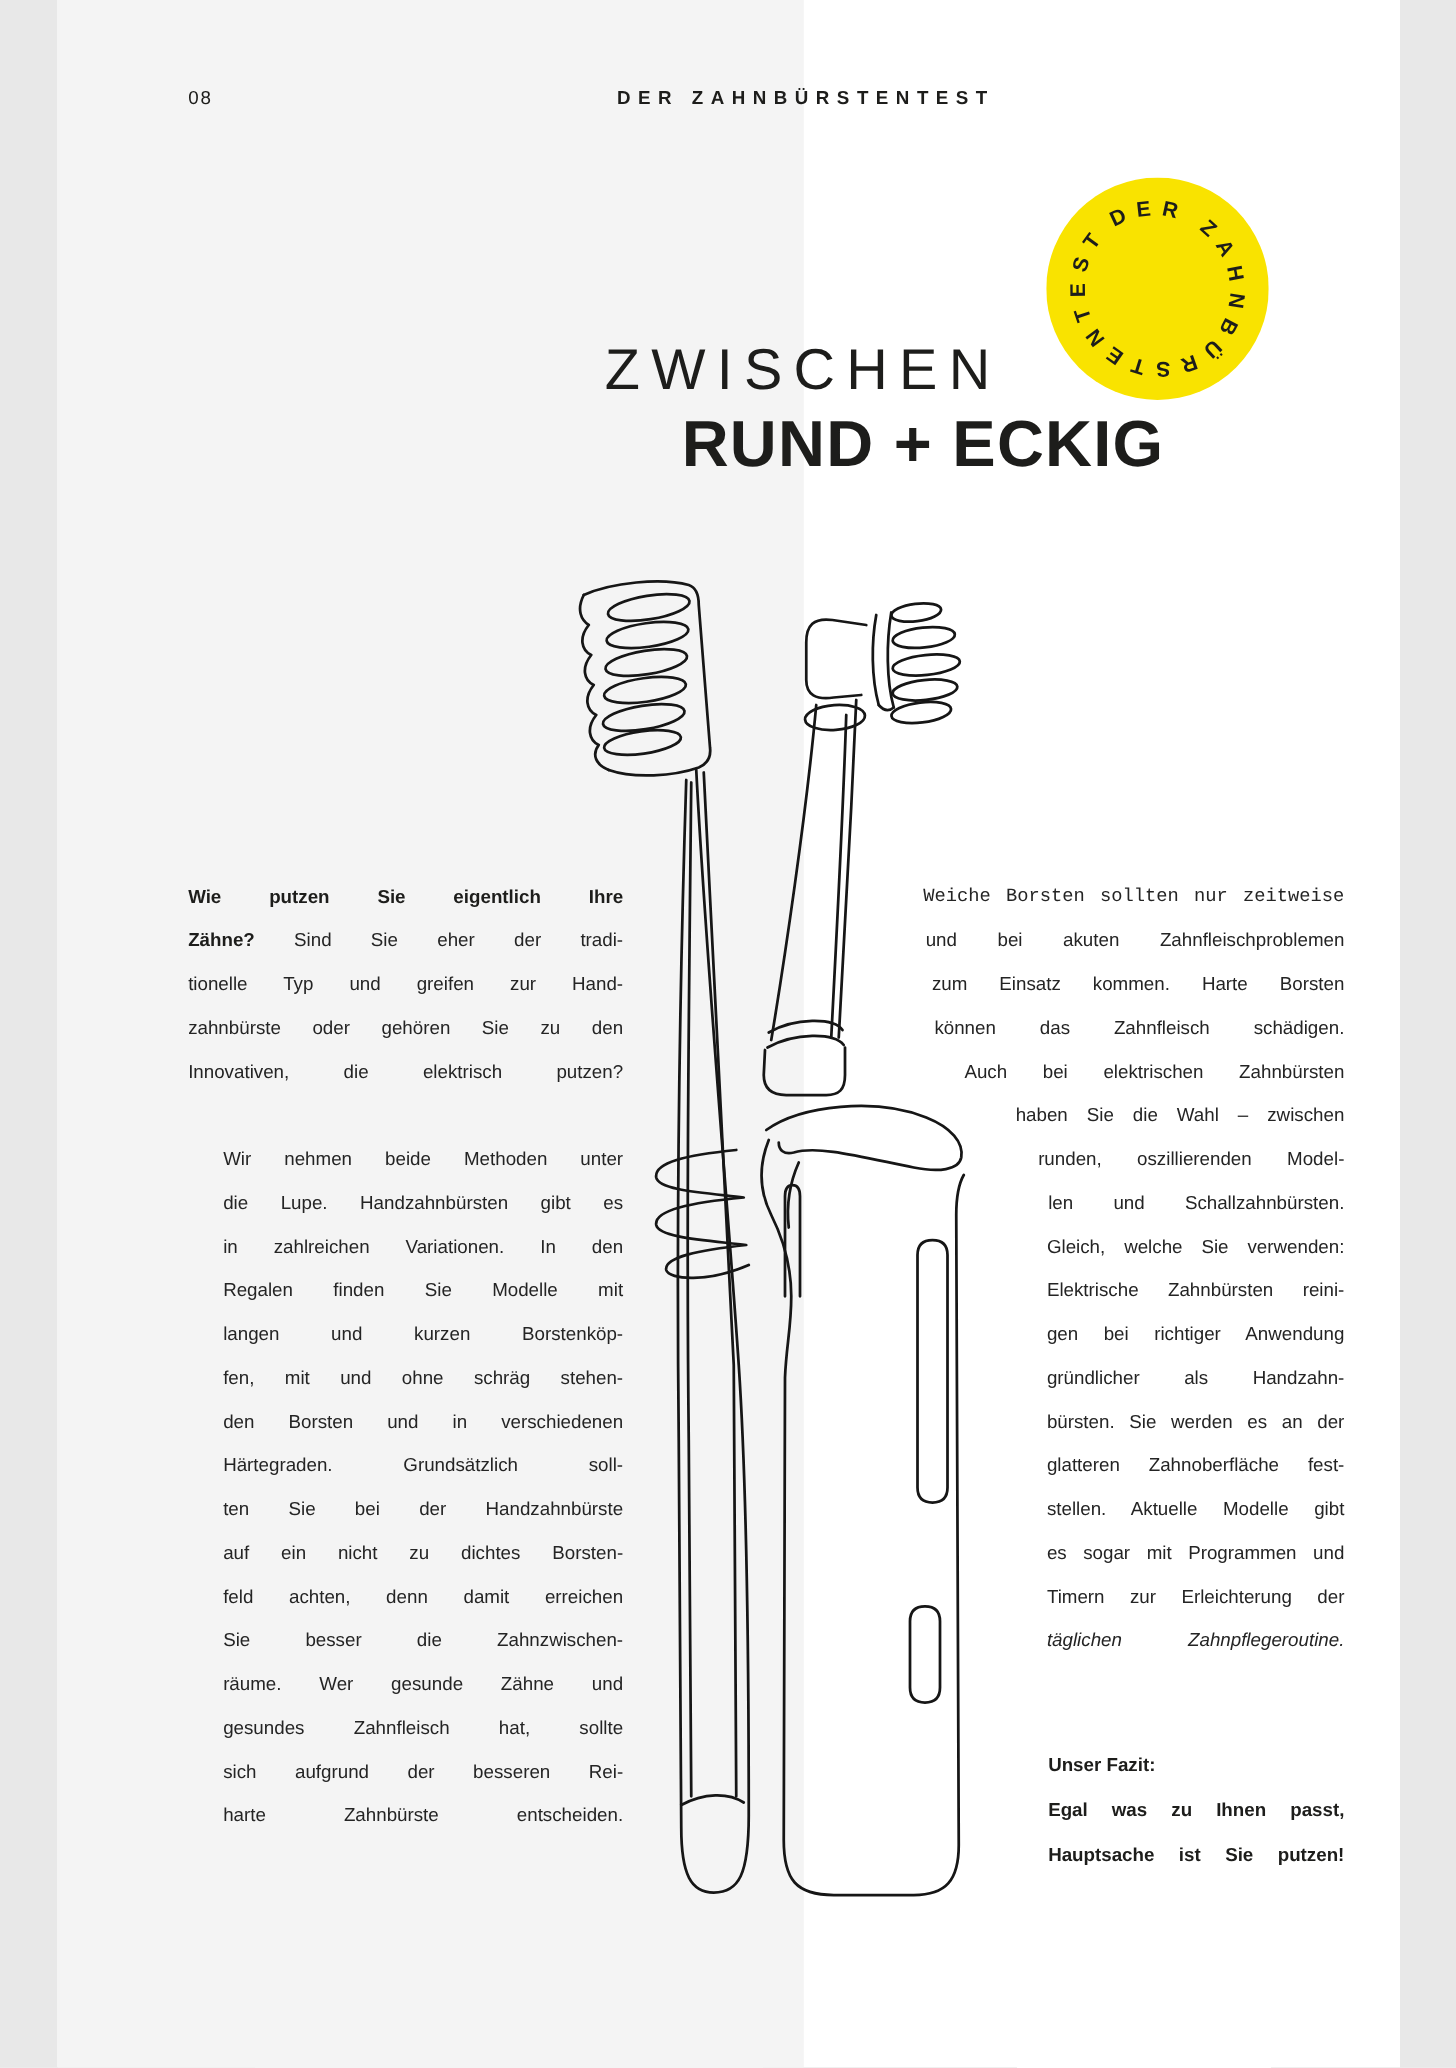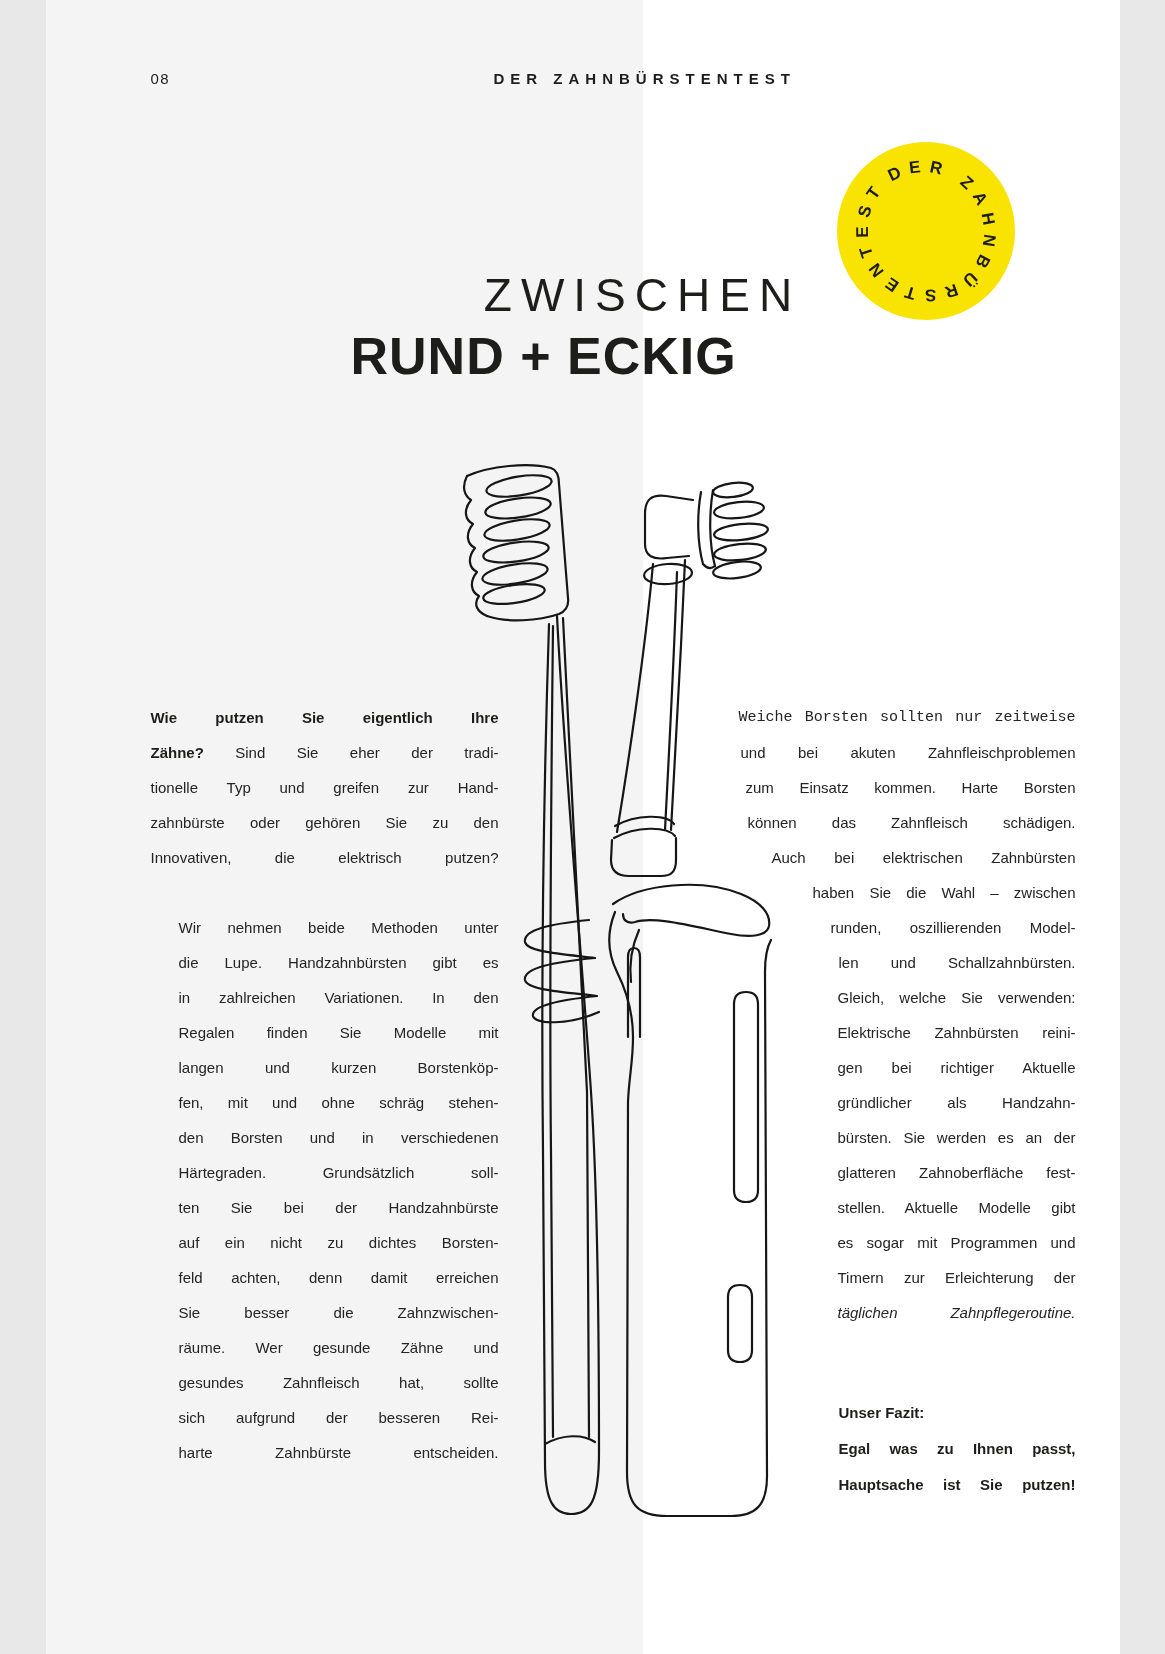--- a/index.html
+++ b/index.html
@@ -13,21 +13,21 @@
     position:absolute;left:448px;top:70px;width:300px;text-align:center;
     font-size:15px;font-weight:700;letter-spacing:6px;color:#1d1d1b;white-space:nowrap;
   }
   .badge{position:absolute;left:791px;top:142px;}
   .badge text{font-family:"Liberation Sans",sans-serif;font-size:17px;font-weight:700;letter-spacing:4px;fill:#1d1d1b;}
   .title-1{
     position:absolute;left:297px;top:268px;width:600px;text-align:center;
     font-size:46px;font-weight:300;letter-spacing:9px;color:#1d1d1b;white-space:nowrap;
   }
   .title-2{
-    position:absolute;left:305px;top:326px;width:600px;text-align:left;
+    position:absolute;left:286px;top:326px;width:600px;text-align:right;
     font-size:52px;font-weight:800;letter-spacing:1px;color:#1d1d1b;white-space:nowrap;
   }
   .illustration{position:absolute;left:385px;top:452px;}
   .col-left{position:absolute;left:105px;top:700px;width:348px;}
   .col-right{position:absolute;left:693px;top:700px;width:337px;}
   .fazit{position:absolute;left:793px;top:1395px;width:237px;}
   .tline{
     font-size:15px;line-height:35px;height:35px;color:#242424;
     text-align:justify;text-align-last:justify;white-space:normal;
   }
@@ -146,21 +146,21 @@
       <div class="tline" style="margin-left: 0px; font-family: Liberation Mono, monospace;">Weiche Borsten sollten nur zeitweise</div>
       <div class="tline" style="margin-left: 2px;">und bei akuten Zahnfleischproblemen</div>
       <div class="tline" style="margin-left: 7px;">zum Einsatz kommen. Harte Borsten</div>
       <div class="tline" style="margin-left: 9px;">können das Zahnfleisch schädigen.</div>
       <div class="tline" style="margin-left: 33px;">Auch bei elektrischen Zahnbürsten</div>
       <div class="tline" style="margin-left: 74px;">haben Sie die Wahl – zwischen</div>
       <div class="tline" style="margin-left: 92px;">runden, oszillierenden Model-</div>
       <div class="tline" style="margin-left: 100px;">len und Schallzahnbürsten.</div>
       <div class="tline" style="margin-left: 99px;">Gleich, welche Sie verwenden:</div>
       <div class="tline" style="margin-left: 99px;">Elektrische Zahnbürsten reini-</div>
-      <div class="tline" style="margin-left: 99px;">gen bei richtiger Aktuelle</div>
+      <div class="tline" style="margin-left: 99px;">gen bei richtiger Anwendung</div>
       <div class="tline" style="margin-left: 99px;">gründlicher als Handzahn-</div>
       <div class="tline" style="margin-left: 99px;">bürsten. Sie werden es an der</div>
       <div class="tline" style="margin-left: 99px;">glatteren Zahnoberfläche fest-</div>
       <div class="tline" style="margin-left: 99px;">stellen. Aktuelle Modelle gibt</div>
       <div class="tline" style="margin-left: 99px;">es sogar mit Programmen und</div>
       <div class="tline" style="margin-left: 99px;">Timern zur Erleichterung der</div>
       <div class="tline" style="margin-left: 99px; font-style: italic;">täglichen Zahnpflegeroutine.</div>
     </div>
 
   <div class="fazit">

